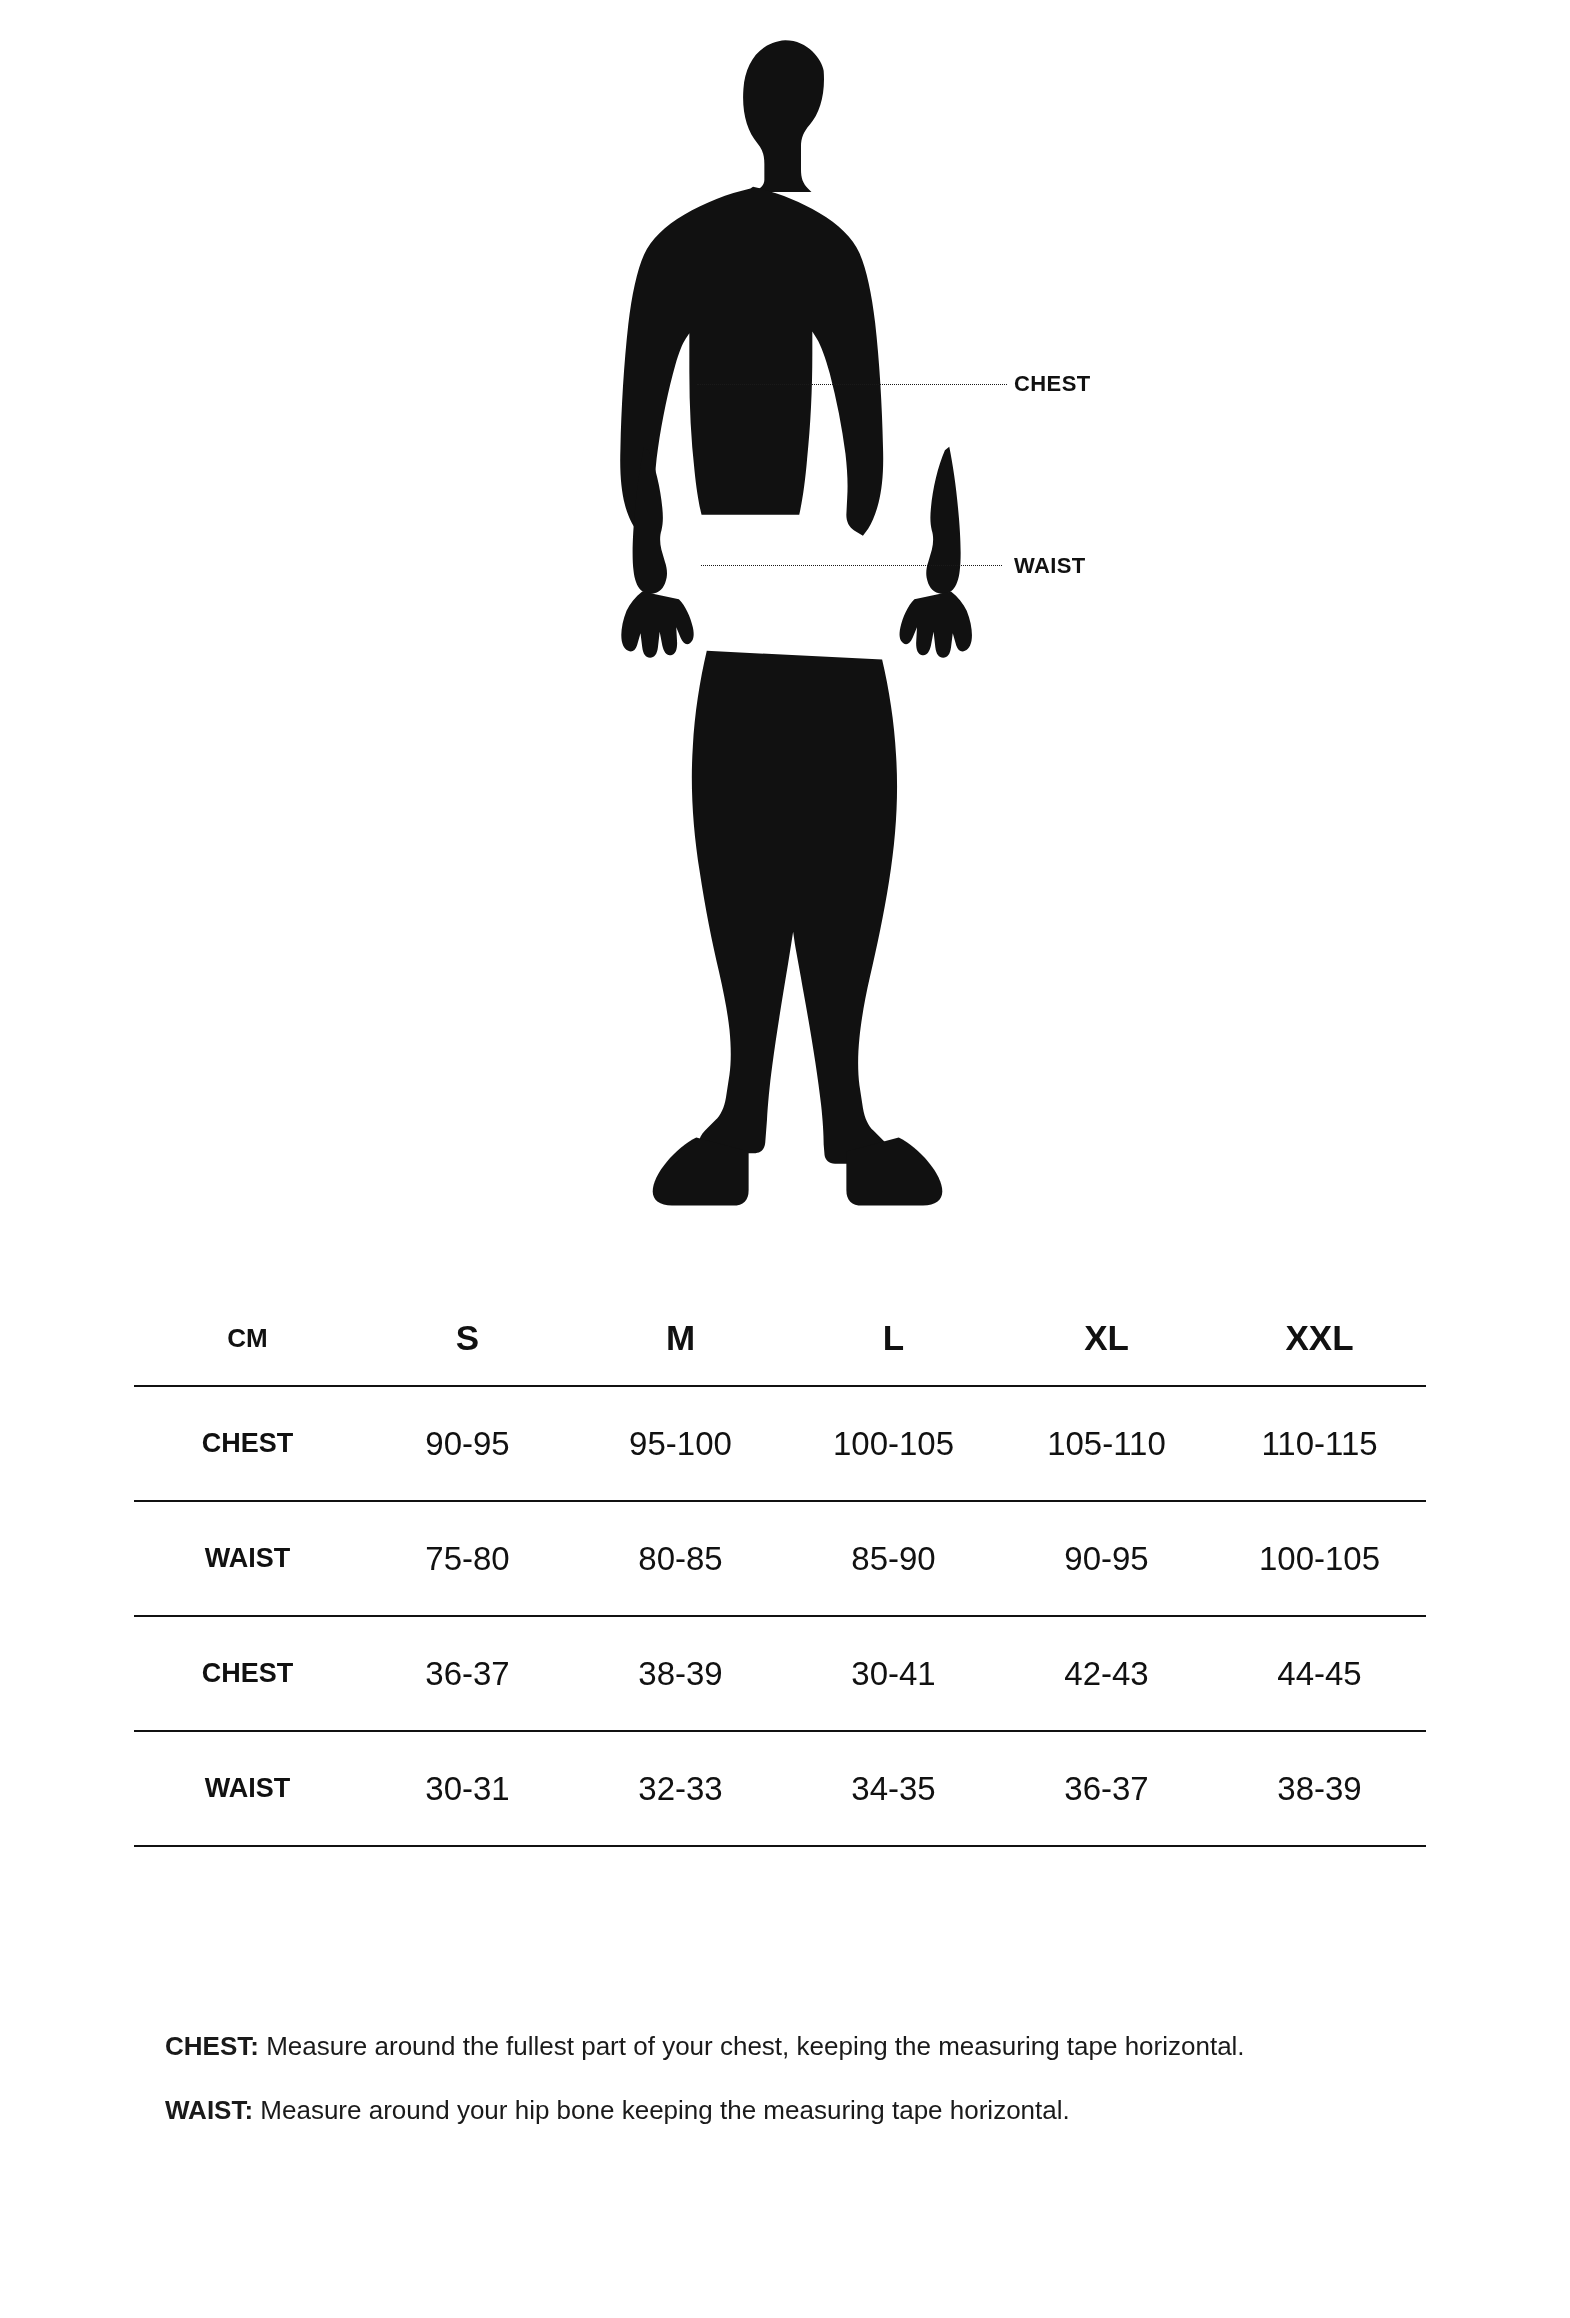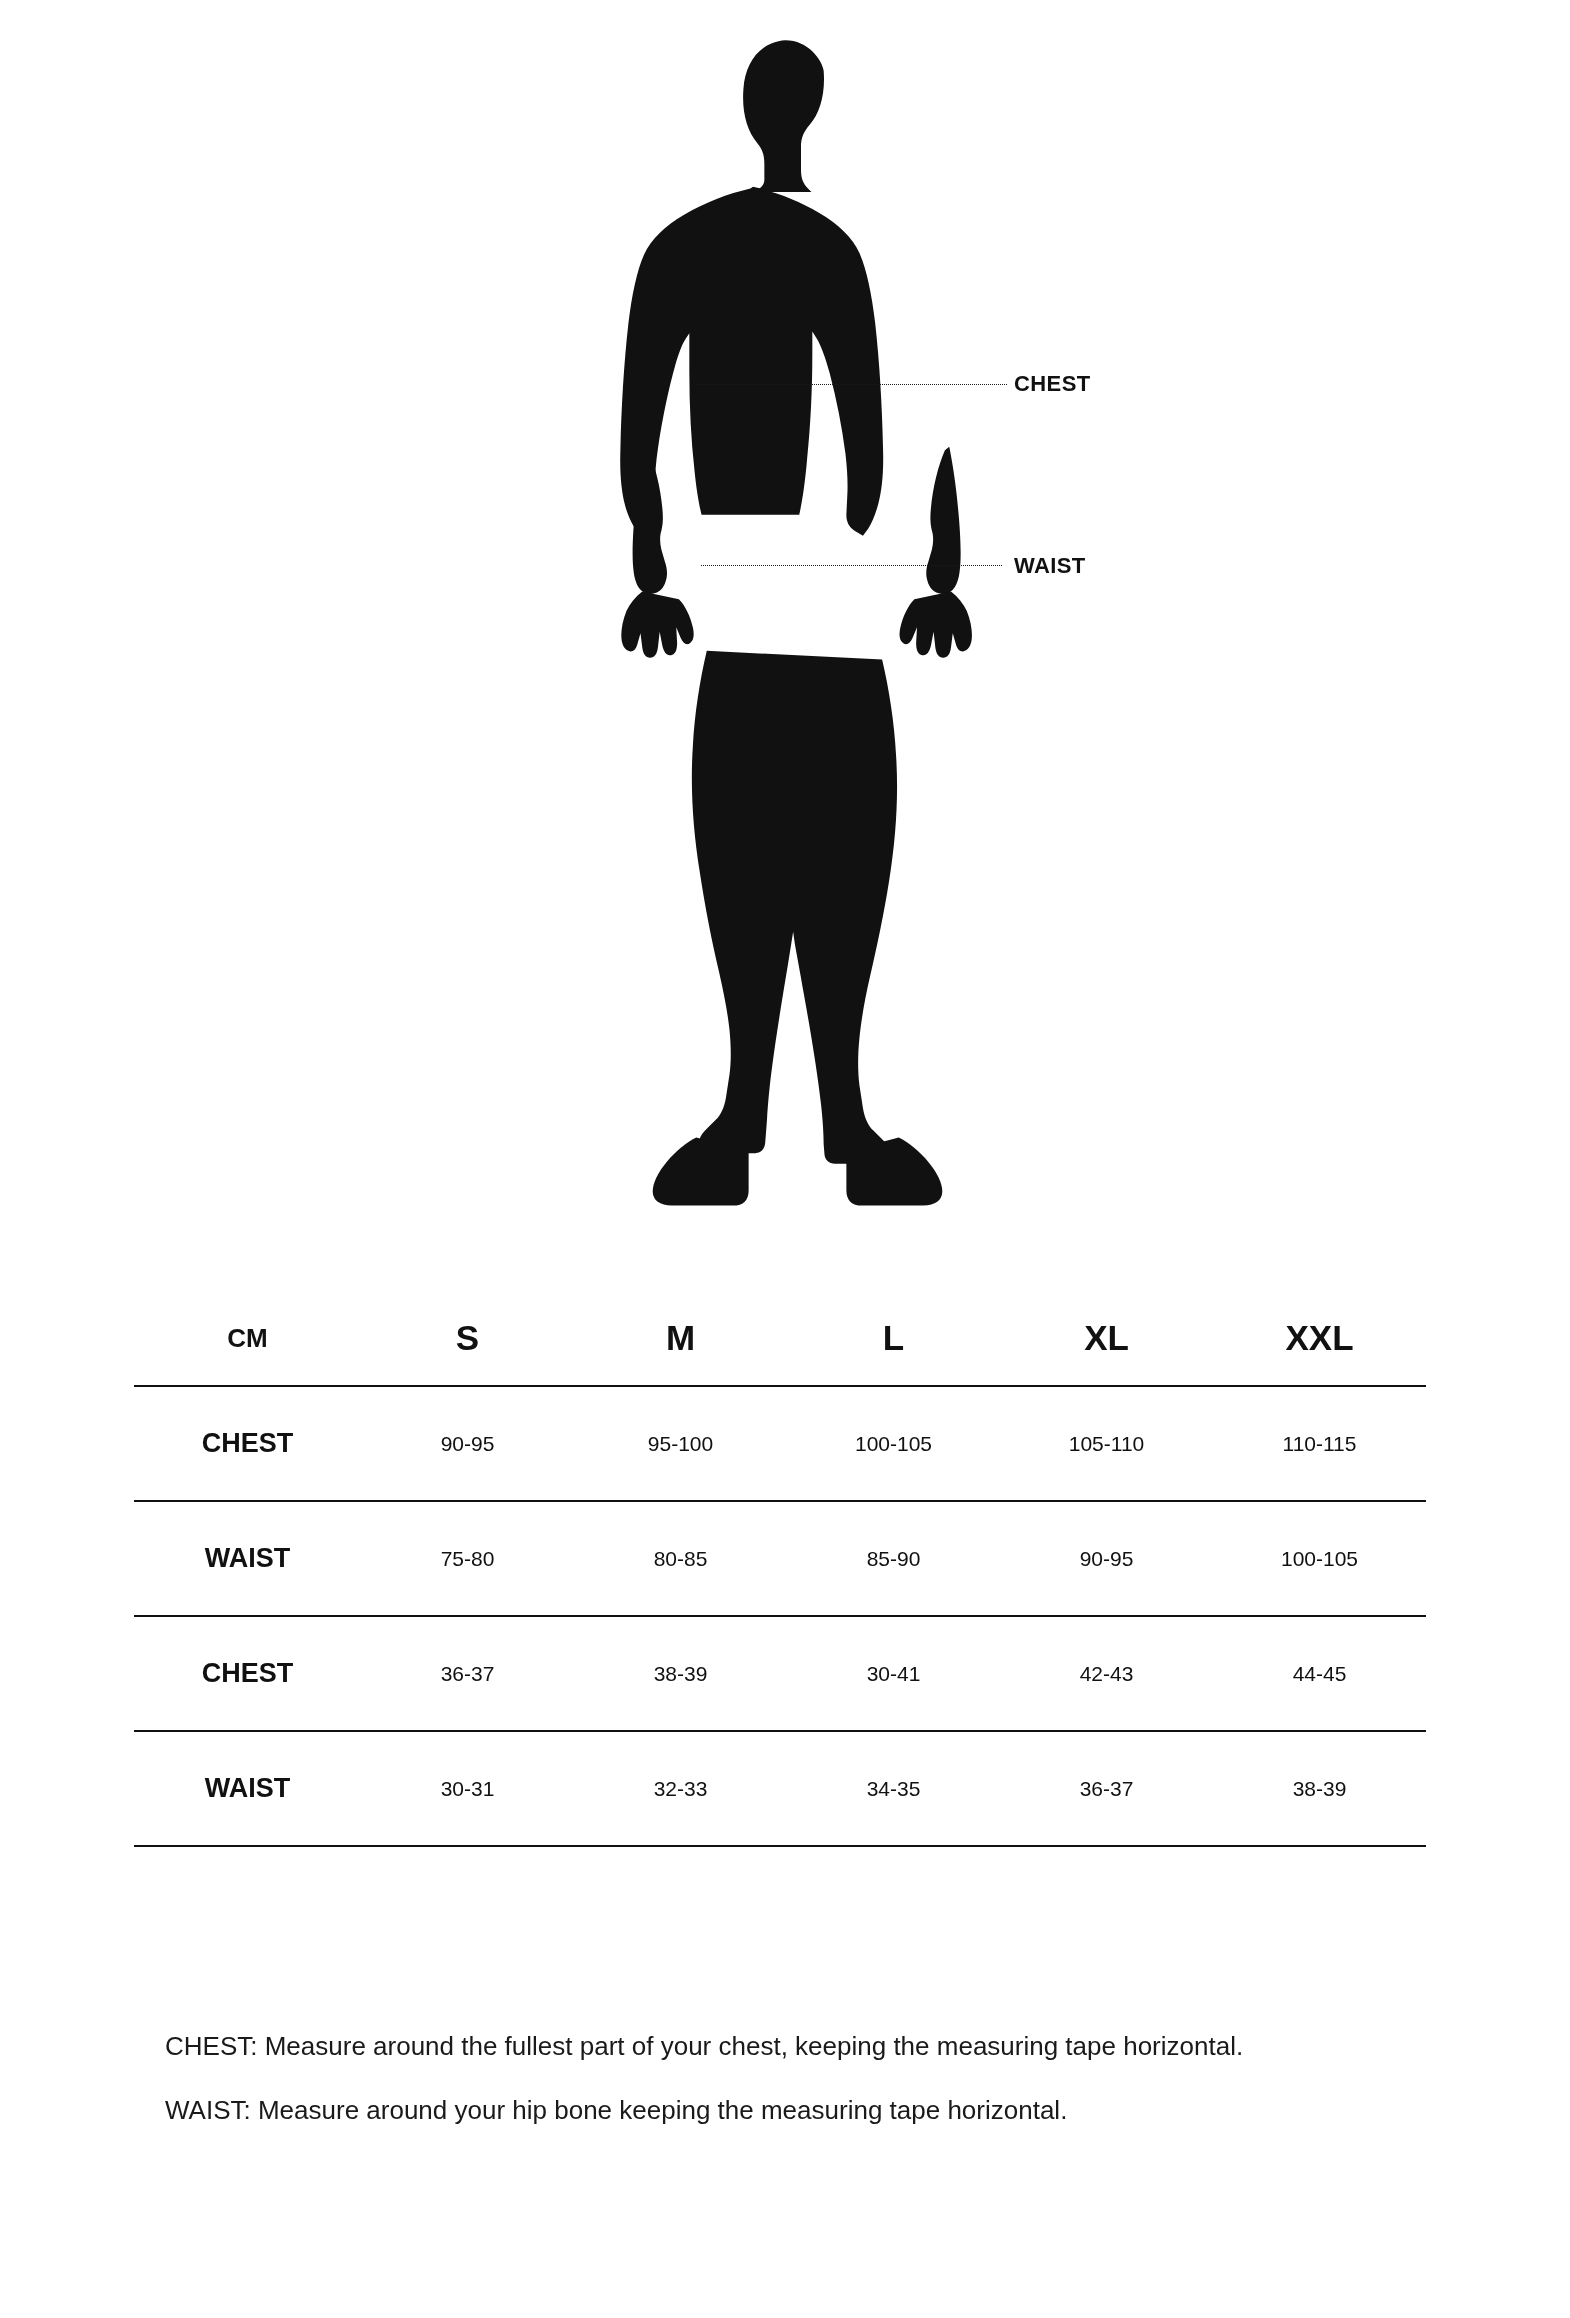--- a/index.html
+++ b/index.html
@@ -64,21 +64,21 @@
     top: 1291px;
     width: 1291px;
   }
   table.size-table {
     width: 100%;
     border-collapse: collapse;
     table-layout: fixed;
   }
   table.size-table td {
     text-align: center;
-    font-size: 21px;
+    font-size: 33px;
     color: #111111;
     padding: 0;
     height: 113px;
     vertical-align: middle;
   }
   table.size-table tr.header-row td {
     font-weight: 700;
     font-size: 35px;
     height: 94px;
   }
@@ -105,21 +105,21 @@
     width: 1378px;
   }
   .note-line {
     font-size: 26px;
     line-height: 1.0;
     color: #1a1a1a;
     margin-bottom: 38px;
     white-space: nowrap;
   }
   .note-line b {
-    font-weight: 400;
+    font-weight: 700;
   }
 </style>
 </head>
 <body>
 
 <div class="page">
 
   <div class="figure-area">
 
     <svg class="silhouette-svg" viewBox="0 0 480 1370" aria-hidden="true">

